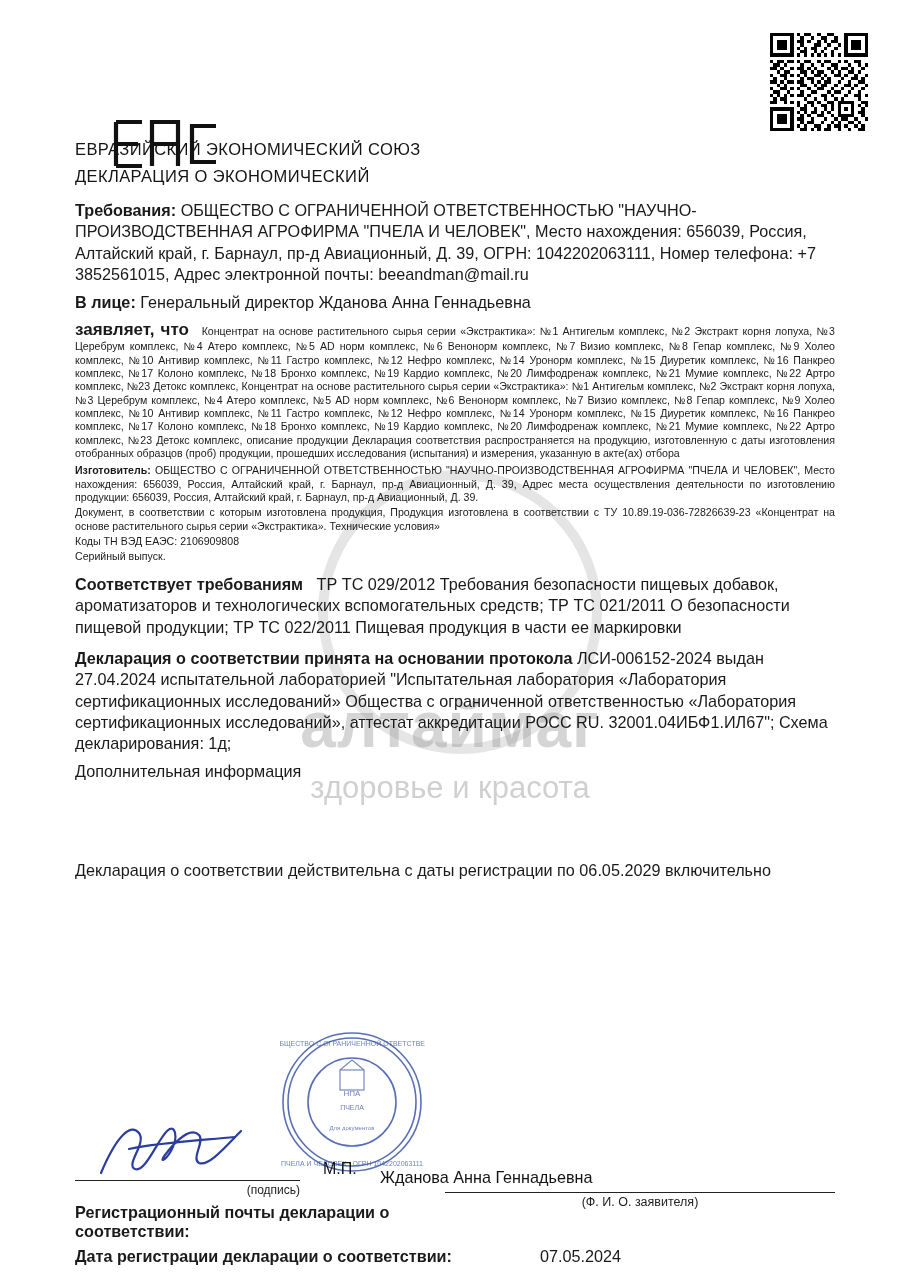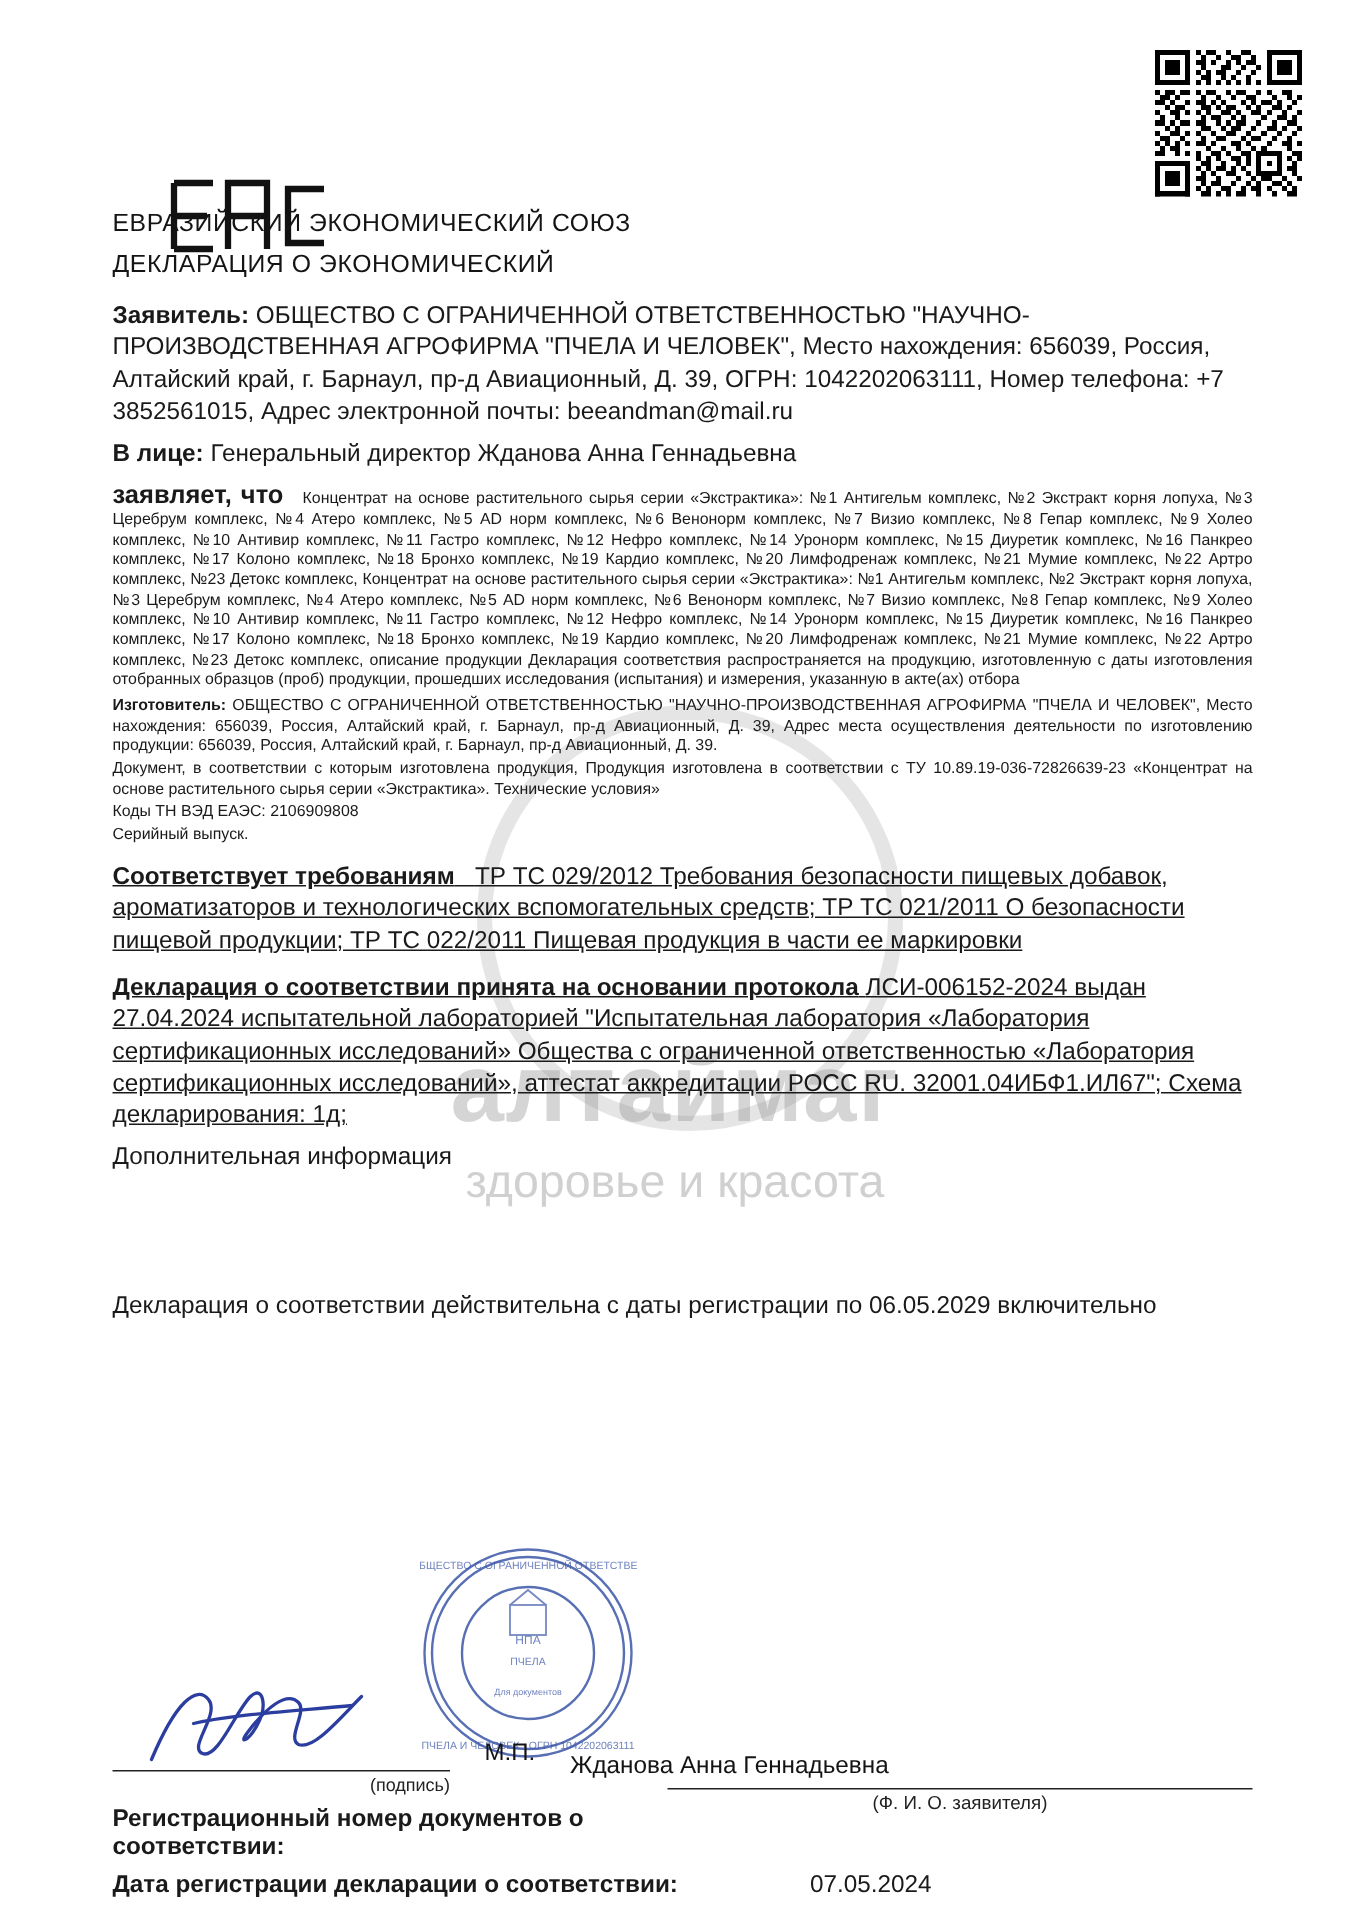--- a/index.html
+++ b/index.html
@@ -102,21 +102,21 @@
 
   .small {
     font-size: 10.6px;
     line-height: 1.26;
     margin: 2px 0 4px 0;
     text-align: justify;
   }
   .small b { font-weight: bold; }
   .small.tight { margin-bottom: 1px; }
 
-  .sect { margin-top: 10px; text-decoration: underline; }
+  .sect { margin-top: 10px; }
 
   
   .sign-area {
     position: absolute;
     left: 75px;
     top: 1020px;
     width: 760px;
     height: 200px;
   }
   .stamp {
@@ -471,21 +471,21 @@
     <div class="wm-title">алтаймаг</div>
     <div class="wm-sub">здоровье и красота</div>
   </div>
 
   <div class="content">
 
     <div class="head-center">ЕВРАЗИЙСКИЙ ЭКОНОМИЧЕСКИЙ СОЮЗ</div>
     <div class="head-center second">ДЕКЛАРАЦИЯ О ЭКОНОМИЧЕСКИЙ</div>
 
     <p class="para">
-      <span class="lbl">Заявитель:</span>
+      <span class="lbl">Требования:</span>
       <span>ОБЩЕСТВО С ОГРАНИЧЕННОЙ ОТВЕТСТВЕННОСТЬЮ "НАУЧНО-ПРОИЗВОДСТВЕННАЯ АГРОФИРМА "ПЧЕЛА  И ЧЕЛОВЕК", Место нахождения: 656039, Россия, Алтайский край, г. Барнаул, пр-д Авиационный, Д. 39, ОГРН: 1042202063111, Номер телефона: +7 3852561015, Адрес электронной почты: beeandman@mail.ru</span>
     </p>
 
     <p class="para">
       <span class="lbl">В лице:</span>
       <span>Генеральный директор Жданова Анна Геннадьевна</span>
     </p>
 
     <p class="small">
       <b style="font-size:17px;">заявляет, что</b>
@@ -557,21 +557,21 @@
 
     <div class="mp">М.П.</div>
     <div class="declarant-name">Жданова Анна Геннадьевна</div>
 
     <div class="fio-line"></div>
     <div class="fio-caption">(Ф. И. О. заявителя)</div>
   </div>
 
   <div class="footer">
     <div class="frow">
-      <span class="flabel">Регистрационный номер документов о соответствии:</span>
+      <span class="flabel">Регистрационный почты декларации о соответствии:</span>
     </div>
     <div class="frow date">
       <span class="flabel">Дата регистрации декларации о соответствии:</span>
       <span class="fvalue nowrap">07.05.2024</span>
     </div>
   </div>
 
 </div>
 
 </body></html>

